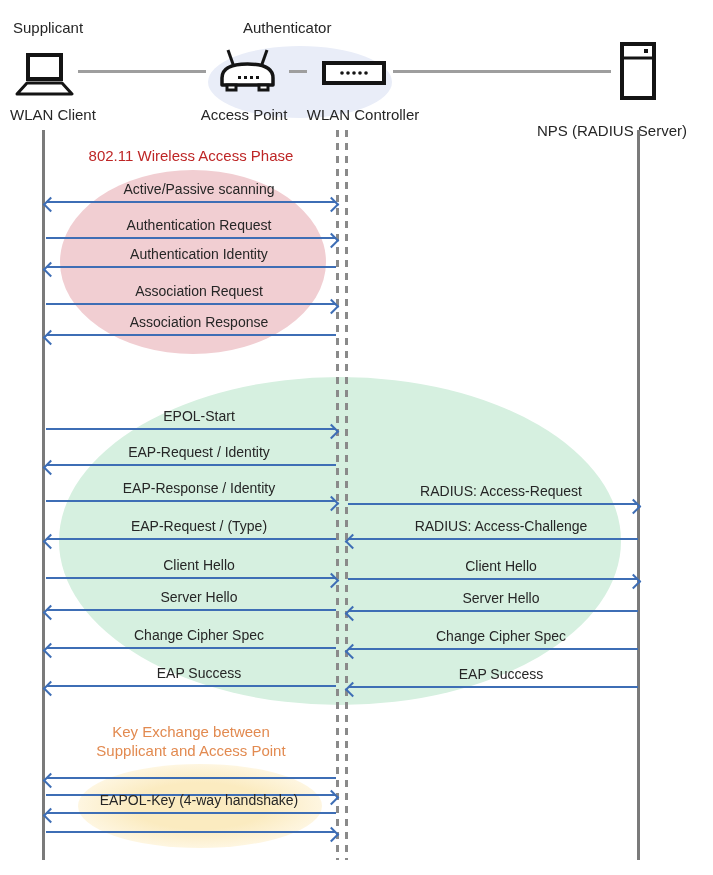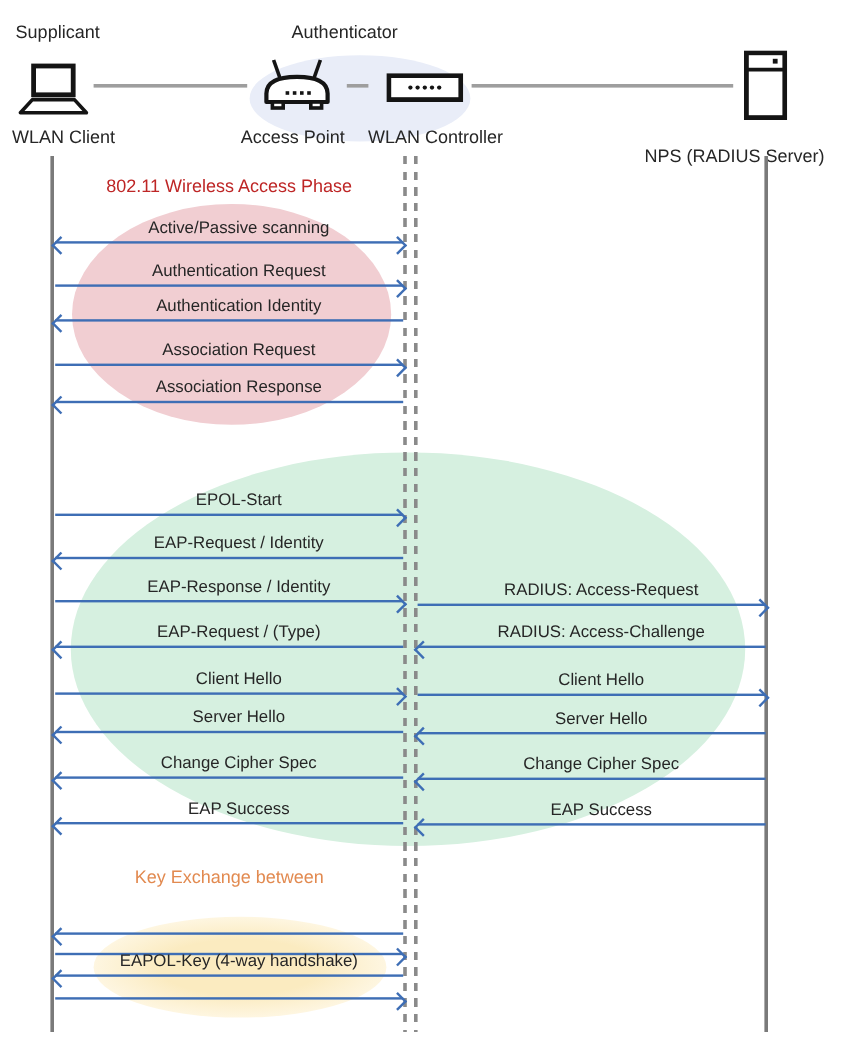--- a/index.html
+++ b/index.html
@@ -125,20 +125,21 @@
   <div class="phase-ellipse pe-yellow"></div>
 
   <div class="lifeline ll"></div>
   <div class="lifeline dash m1"></div>
   <div class="lifeline dash m2"></div>
   <div class="lifeline lr"></div>
 
   <div class="phase-title pt1">802.11 Wireless Access Phase</div>
   <div class="phase-title pt3">
     <div>Key Exchange between</div>
+    <div>Supplicant and Access Point</div>
   </div>
 
   <div class="msg ml" style="top:201px">
     <span class="msg-label">Active/Passive scanning</span>
     <div class="line">
         <span class="head hl"></span>
         <span class="head hr"></span>
       </div>
   </div>
   <div class="msg ml" style="top:237px">

